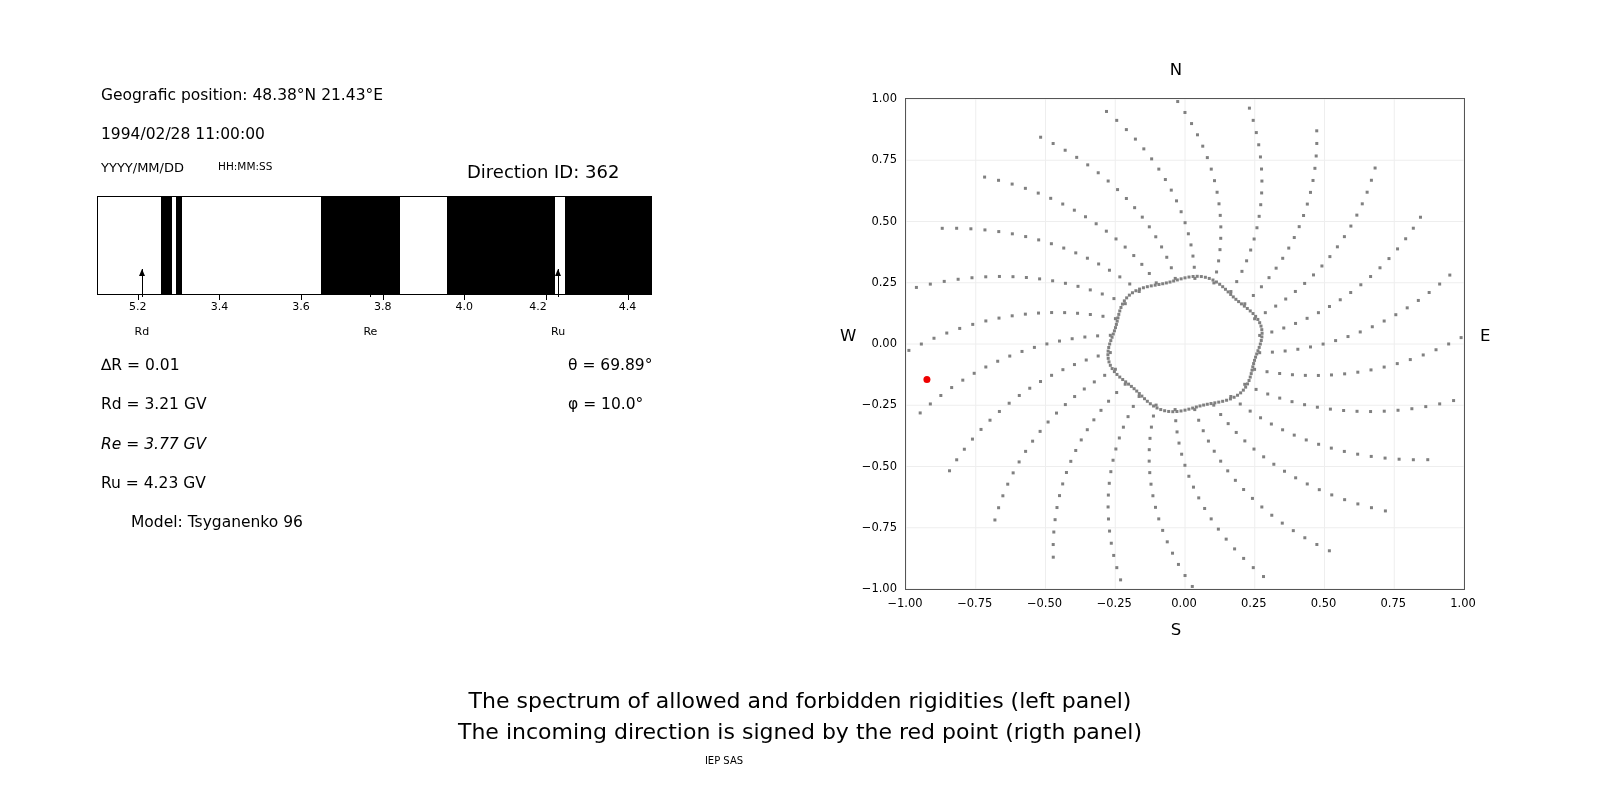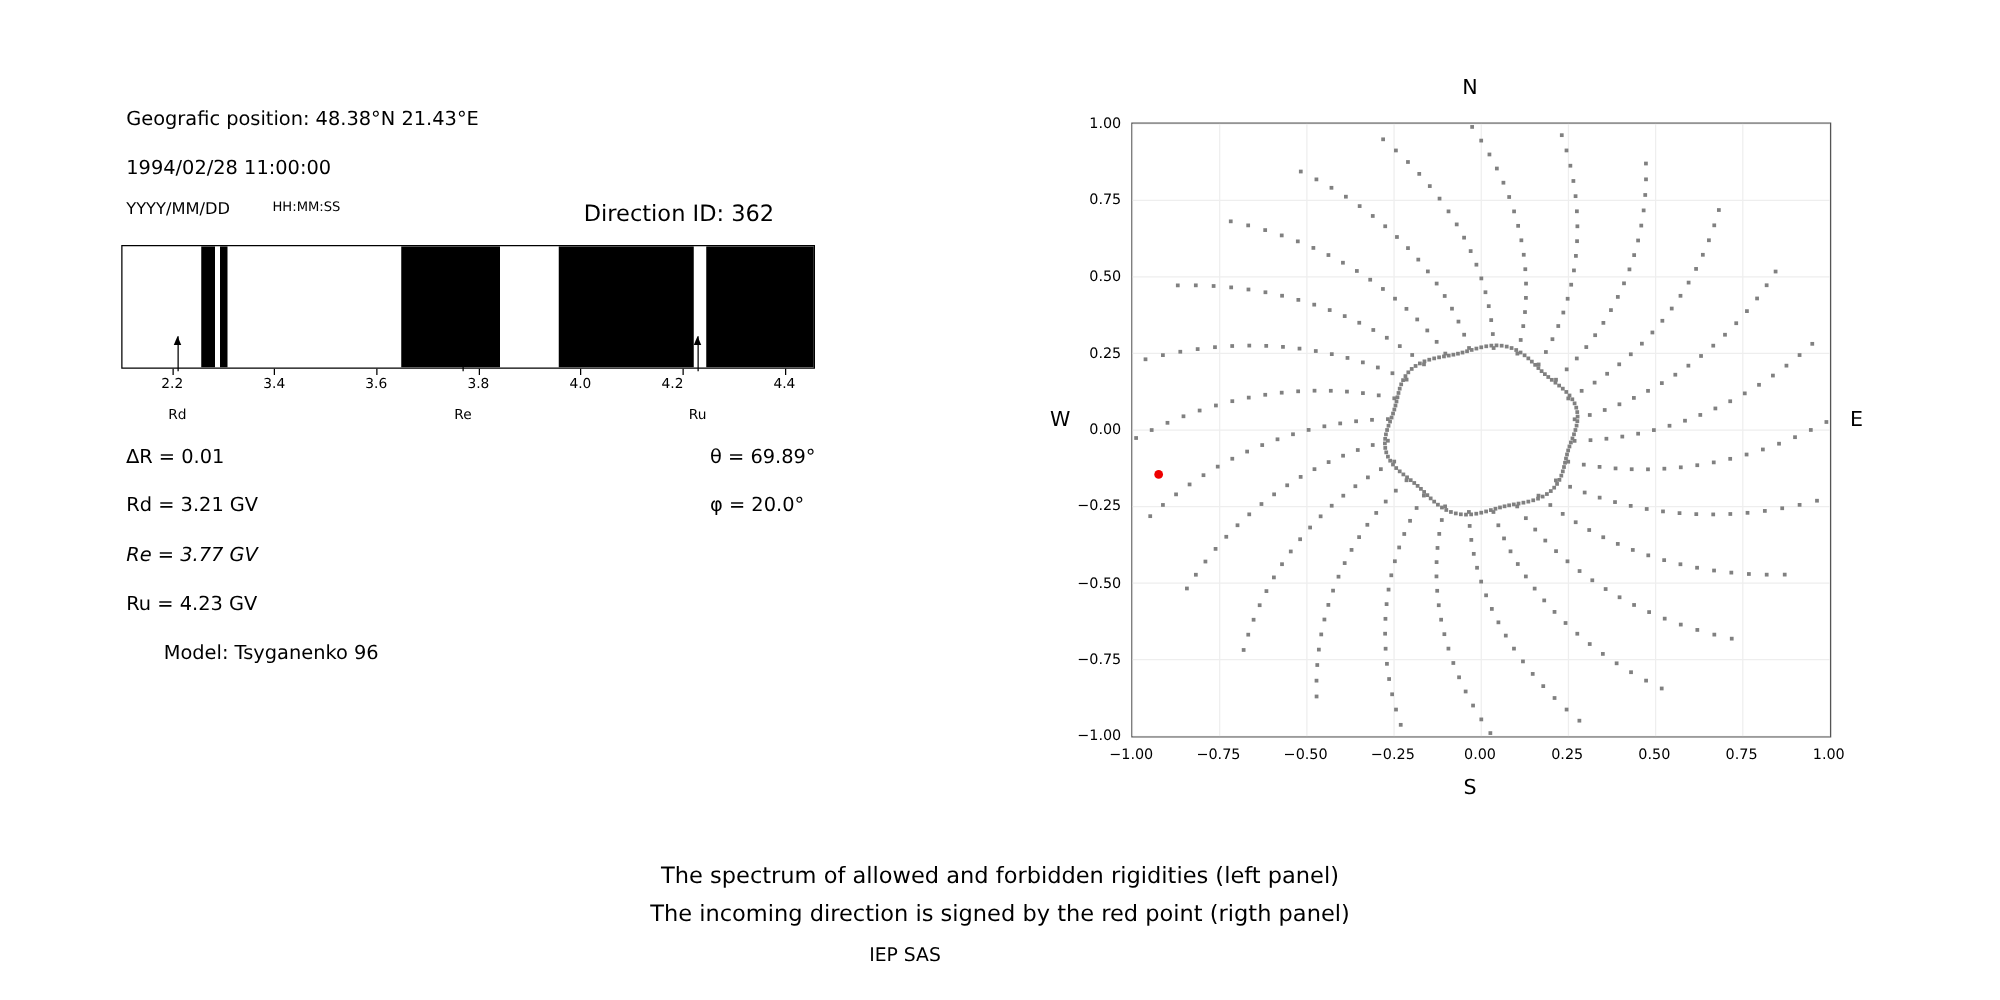--- a/index.html
+++ b/index.html
@@ -168,31 +168,31 @@
 
   
   #caption {
     position: absolute;
     left: 0;
     top: 685px;
     width: 1600px;
     text-align: center;
   }
   .caption-line {
-    font-size: 18px;
+    font-size: 22px;
     line-height: 31px;
     white-space: nowrap;
   }
   #credit {
     position: absolute;
     left: 0;
     top: 755px;
     width: 1448px;
     text-align: center;
-    font-size: 15px;
+    font-size: 10px;
   }
 </style>
 </head>
 <body>
 
 <div id="left-panel">
 
   <div class="info-line" id="geo-position">Geografic position: 48.38°N 21.43°E</div>
 
   <div class="info-line" id="datetime-line">1994/02/28 11:00:00</div>
@@ -208,21 +208,21 @@
         <div class="band-seg" style="left: 63.4577px; width: 10.2022px;"></div>
         <div class="band-seg" style="left: 77.7408px; width: 6.12132px;"></div>
         <div class="band-seg" style="left: 222.612px; width: 79.5772px;"></div>
         <div class="band-seg" style="left: 349.119px; width: 108.143px;"></div>
         <div class="band-seg" style="left: 467.465px; width: 87.5349px;"></div>
       </div>
   </div>
 
   <div id="spectrum-axis">
       <div class="tick" style="left: 40.8088px;"></div>
-      <div class="tick-label" style="left: 40.8088px;">2.2</div>
+      <div class="tick-label" style="left: 40.8088px;">5.2</div>
       <div class="tick" style="left: 122.426px;"></div>
       <div class="tick-label" style="left: 122.426px;">3.4</div>
       <div class="tick" style="left: 204.044px;"></div>
       <div class="tick-label" style="left: 204.044px;">3.6</div>
       <div class="tick" style="left: 285.662px;"></div>
       <div class="tick-label" style="left: 285.662px;">3.8</div>
       <div class="tick" style="left: 367.279px;"></div>
       <div class="tick-label" style="left: 367.279px;">4.0</div>
       <div class="tick" style="left: 448.897px;"></div>
       <div class="tick-label" style="left: 441px;">4.2</div>
@@ -235,21 +235,21 @@
       <div class="marker" style="left: 461.14px; top: -26px;"></div>
       <div class="marker-label" style="left: 461.14px; top: 30px;">Ru</div>
     </div>
 
   <div class="stat" id="stat-dr">∆R = 0.01</div>
   <div class="stat" id="stat-rd">Rd = 3.21 GV</div>
   <div class="stat" id="stat-re">Re = 3.77 GV</div>
   <div class="stat" id="stat-ru">Ru = 4.23 GV</div>
   <div class="stat" id="stat-model">Model: Tsyganenko 96</div>
   <div class="stat" id="stat-theta">θ = 69.89°</div>
-  <div class="stat" id="stat-phi">φ = 20.0°</div>
+  <div class="stat" id="stat-phi">φ = 10.0°</div>
 </div>
 
 <div id="right-panel">
   <div class="compass" id="compass-n">N</div>
   <div class="compass" id="compass-s">S</div>
   <div class="compass" id="compass-w">W</div>
   <div class="compass" id="compass-e">E</div>
 
   <div id="plot-box">
     <svg id="plot-svg" width="558" height="490">

